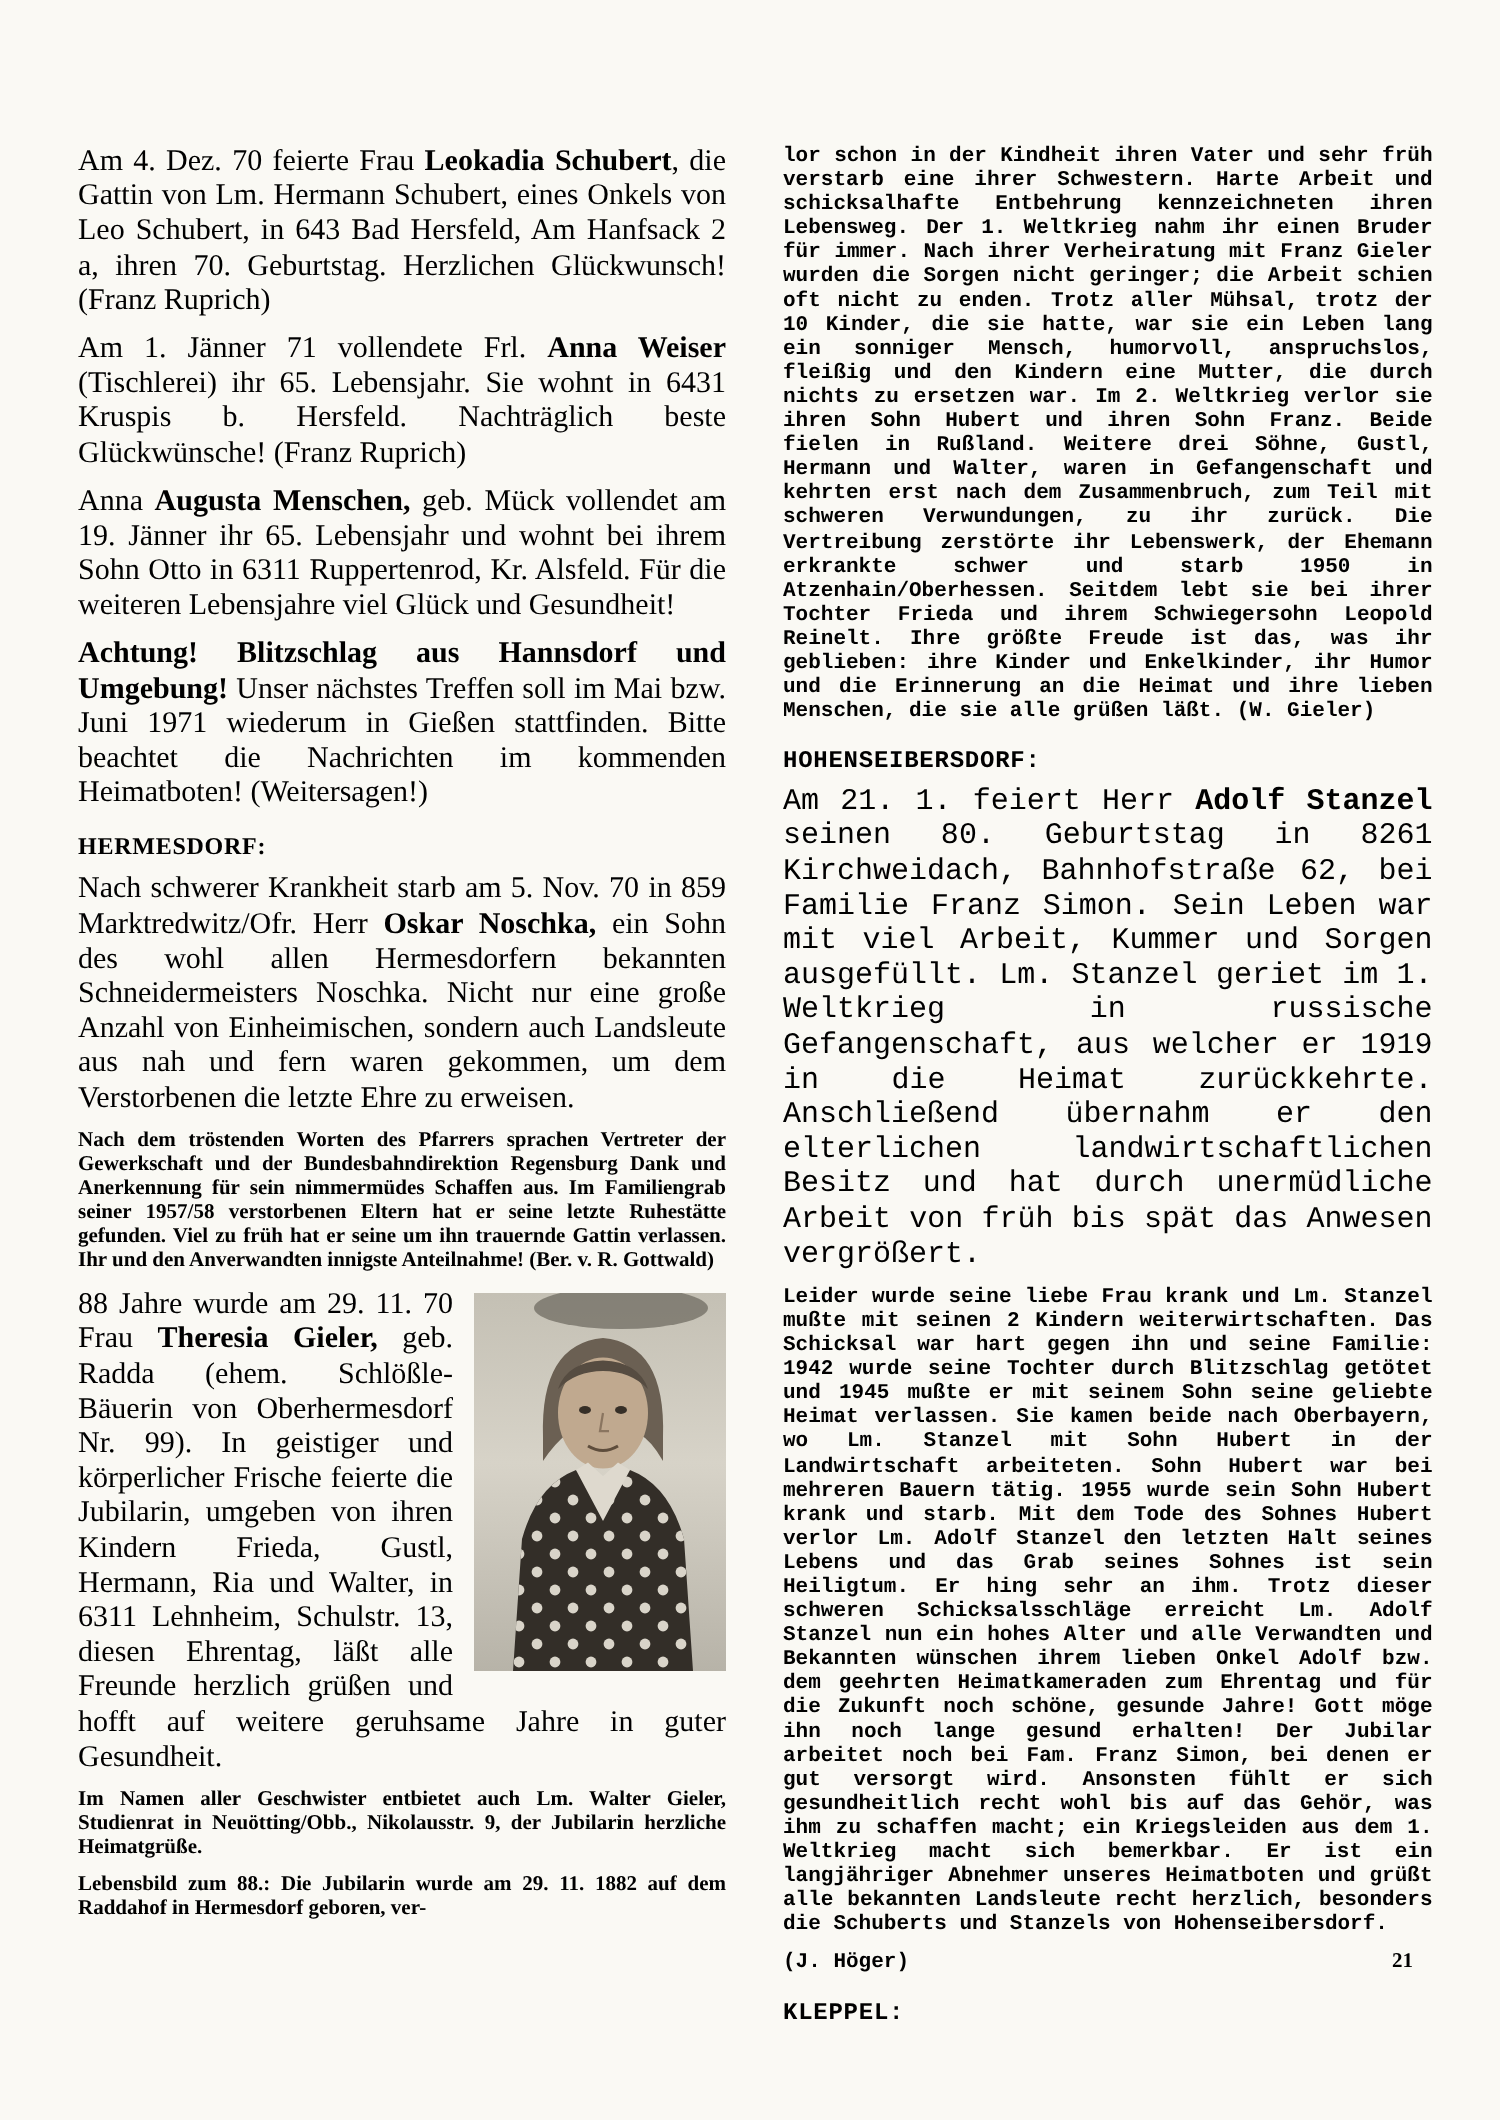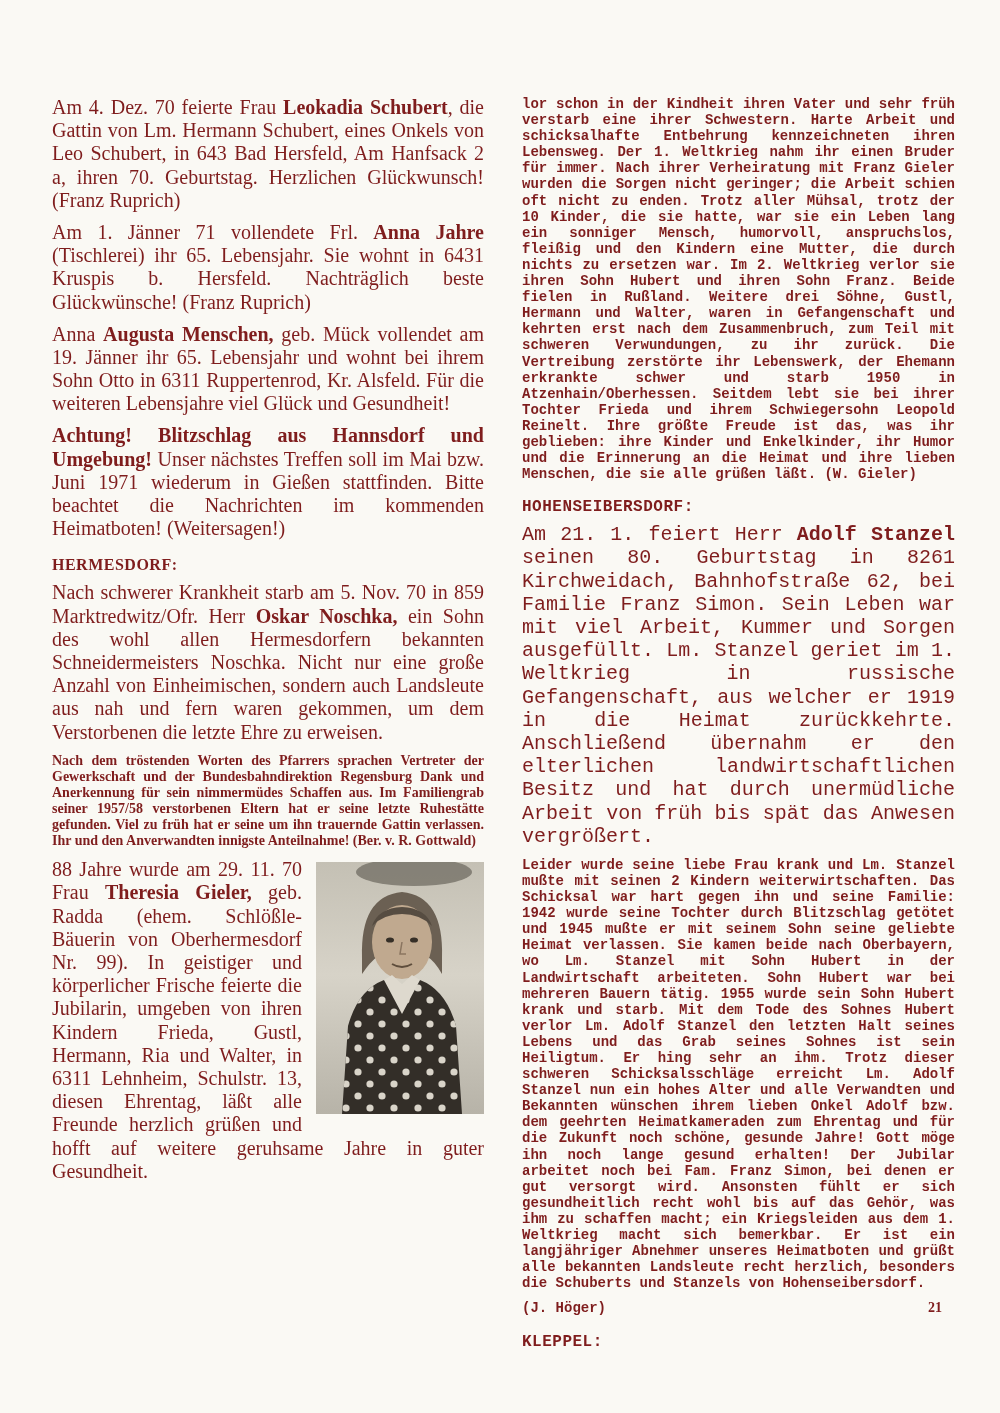--- a/index.html
+++ b/index.html
@@ -6,21 +6,21 @@
     margin: 0;
     padding: 0;
     background: #faf9f4;
   }
   .page {
     position: relative;
     width: 1000px;
     height: 1413px;
     box-sizing: border-box;
     background: #faf9f4;
-    color: #7f1d1d;
+    color: #000000;
     padding: 96px 45px 0 52px;
     overflow: hidden;
     font-family: "Liberation Serif", serif;
   }
   .columns {
     display: flex;
     gap: 38px;
   }
   .col-left { width: 432px; flex: none; }
   .col-right { width: 433px; flex: none; font-family: Liberation Mono, monospace; }
@@ -70,21 +70,21 @@
   }
 </style>
 </head>
 <body>
 
 <div class="page">
   <div class="columns">
 
     <div class="col-left">
       <p class="body"><span>Am 4. Dez. 70 feierte Frau </span><span class="bold">Leokadia Schubert</span><span>, die Gattin von Lm. Hermann Schubert, eines Onkels von Leo Schubert, in 643 Bad Hersfeld, Am Hanfsack 2 a, ihren 70. Geburtstag. Herzlichen Glückwunsch! (Franz Ruprich)</span></p>
-      <p class="body"><span>Am 1. Jänner 71 vollendete Frl. </span><span class="bold">Anna Jahre</span><span> (Tischlerei) ihr 65. Lebensjahr. Sie wohnt in 6431 Kruspis b. Hersfeld. Nachträglich beste Glückwünsche! (Franz Ruprich)</span></p>
+      <p class="body"><span>Am 1. Jänner 71 vollendete Frl. </span><span class="bold">Anna Weiser</span><span> (Tischlerei) ihr 65. Lebensjahr. Sie wohnt in 6431 Kruspis b. Hersfeld. Nachträglich beste Glückwünsche! (Franz Ruprich)</span></p>
       <p class="body"><span>Anna </span><span class="bold">Augusta Menschen,</span><span> geb. Mück vollendet am 19. Jänner ihr 65. Lebensjahr und wohnt bei ihrem Sohn Otto in 6311 Ruppertenrod, Kr. Alsfeld. Für die weiteren Lebensjahre viel Glück und Gesundheit!</span></p>
       <p class="body"><span class="bold">Achtung! Blitzschlag aus Hannsdorf und Umgebung!</span><span> Unser nächstes Treffen soll im Mai bzw. Juni 1971 wiederum in Gießen stattfinden. Bitte beachtet die Nachrichten im kommenden Heimatboten! (Weitersagen!)</span></p>
 
       <h2 class="heading">HERMESDORF:</h2>
       <p class="body"><span>Nach schwerer Krankheit starb am 5. Nov. 70 in 859 Marktredwitz/Ofr. Herr </span><span class="bold">Oskar Noschka,</span><span> ein Sohn des wohl allen Hermesdorfern bekannten Schneidermeisters Noschka. Nicht nur eine große Anzahl von Einheimischen, sondern auch Landsleute aus nah und fern waren gekommen, um dem Verstorbenen die letzte Ehre zu erweisen.</span></p>
       <p class="small"><span>Nach dem tröstenden Worten des Pfarrers sprachen Vertreter der Gewerkschaft und der Bundesbahndirektion Regensburg Dank und Anerkennung für sein nimmermüdes Schaffen aus. Im Familiengrab seiner 1957/58 verstorbenen Eltern hat er seine letzte Ruhestätte gefunden. Viel zu früh hat er seine um ihn trauernde Gattin verlassen. Ihr und den Anverwandten innigste Anteilnahme! (Ber. v. R. Gottwald)</span></p>
 
       <p class="body">
         <span class="photo-wrap">
           <svg viewBox="0 0 168 252" width="168" height="252">
@@ -109,20 +109,22 @@
             <path d="M86 80 L84 92 L90 92" stroke="#8a7560" stroke-width="1.5" fill="none"></path>
             <path d="M76 102 Q86 108 96 102" stroke="#5e4d3c" stroke-width="2" fill="none"></path>
             <path d="M26 252 L32 164 Q42 128 68 118 L86 126 L104 118 Q130 128 140 164 L146 252 Z" fill="#332e28"></path>
             <path d="M26 252 L32 164 Q42 128 68 118 L86 126 L104 118 Q130 128 140 164 L146 252 Z" fill="url(#dots)"></path>
             <path d="M68 118 L86 152 L104 118 L96 113 L86 122 L76 113 Z" fill="#ded9ce"></path>
           </svg>
         </span>
         <span><span>88 Jahre wurde am 29. 11. 70 Frau </span><span class="bold">Theresia Gieler,</span><span> geb. Radda (ehem. Schlößle-Bäuerin von Oberhermesdorf Nr. 99). In geistiger und körperlicher Frische feierte die Jubilarin, umgeben von ihren Kindern Frieda, Gustl, Hermann, Ria und Walter, in 6311 Lehnheim, Schulstr. 13, diesen Ehrentag, läßt alle Freunde herzlich grüßen und hofft auf weitere geruhsame Jahre in guter Gesundheit.</span></span>
       </p>
 
+      <p class="small"><span>Im Namen aller Geschwister entbietet auch Lm. Walter Gieler, Studienrat in Neuötting/Obb., Nikolausstr. 9, der Jubilarin herzliche Heimatgrüße.</span></p>
+      <p class="small"><span class="bold">Lebensbild zum 88.:</span><span> Die Jubilarin wurde am 29. 11. 1882 auf dem Raddahof in Hermesdorf geboren, ver-</span></p>
     </div>
 
     <div class="col-right">
       <p class="small"><span>lor schon in der Kindheit ihren Vater und sehr früh verstarb eine ihrer Schwestern. Harte Arbeit und schicksalhafte Entbehrung kennzeichneten ihren Lebensweg. Der 1. Weltkrieg nahm ihr einen Bruder für immer. Nach ihrer Verheiratung mit Franz Gieler wurden die Sorgen nicht geringer; die Arbeit schien oft nicht zu enden. Trotz aller Mühsal, trotz der 10 Kinder, die sie hatte, war sie ein Leben lang ein sonniger Mensch, humorvoll, anspruchslos, fleißig und den Kindern eine Mutter, die durch nichts zu ersetzen war. Im 2. Weltkrieg verlor sie ihren Sohn Hubert und ihren Sohn Franz. Beide fielen in Rußland. Weitere drei Söhne, Gustl, Hermann und Walter, waren in Gefangenschaft und kehrten erst nach dem Zusammenbruch, zum Teil mit schweren Verwundungen, zu ihr zurück. Die Vertreibung zerstörte ihr Lebenswerk, der Ehemann erkrankte schwer und starb 1950 in Atzenhain/Oberhessen. Seitdem lebt sie bei ihrer Tochter Frieda und ihrem Schwiegersohn Leopold Reinelt. Ihre größte Freude ist das, was ihr geblieben: ihre Kinder und Enkelkinder, ihr Humor und die Erinnerung an die Heimat und ihre lieben Menschen, die sie alle grüßen läßt. (W. Gieler)</span></p>
 
       <h2 class="heading">HOHENSEIBERSDORF:</h2>
       <p class="body"><span>Am 21. 1. feiert Herr </span><span class="bold">Adolf Stanzel</span><span> seinen 80. Geburtstag in 8261 Kirchweidach, Bahnhofstraße 62, bei Familie Franz Simon. Sein Leben war mit viel Arbeit, Kummer und Sorgen ausgefüllt. Lm. Stanzel geriet im 1. Weltkrieg in russische Gefangenschaft, aus welcher er 1919 in die Heimat zurückkehrte. Anschließend übernahm er den elterlichen landwirtschaftlichen Besitz und hat durch unermüdliche Arbeit von früh bis spät das Anwesen vergrößert.</span></p>
       <p class="small"><span>Leider wurde seine liebe Frau krank und Lm. Stanzel mußte mit seinen 2 Kindern weiterwirtschaften. Das Schicksal war hart gegen ihn und seine Familie: 1942 wurde seine Tochter durch Blitzschlag getötet und 1945 mußte er mit seinem Sohn seine geliebte Heimat verlassen. Sie kamen beide nach Oberbayern, wo Lm. Stanzel mit Sohn Hubert in der Landwirtschaft arbeiteten. Sohn Hubert war bei mehreren Bauern tätig. 1955 wurde sein Sohn Hubert krank und starb. Mit dem Tode des Sohnes Hubert verlor Lm. Adolf Stanzel den letzten Halt seines Lebens und das Grab seines Sohnes ist sein Heiligtum. Er hing sehr an ihm. Trotz dieser schweren Schicksalsschläge erreicht Lm. Adolf Stanzel nun ein hohes Alter und alle Verwandten und Bekannten wünschen ihrem lieben Onkel Adolf bzw. dem geehrten Heimatkameraden zum Ehrentag und für die Zukunft noch schöne, gesunde Jahre! Gott möge ihn noch lange gesund erhalten! Der Jubilar arbeitet noch bei Fam. Franz Simon, bei denen er gut versorgt wird. Ansonsten fühlt er sich gesundheitlich recht wohl bis auf das Gehör, was ihm zu schaffen macht; ein Kriegsleiden aus dem 1. Weltkrieg macht sich bemerkbar. Er ist ein langjähriger Abnehmer unseres Heimatboten und grüßt alle bekannten Landsleute recht herzlich, besonders die Schuberts und Stanzels von Hohenseibersdorf.</span></p>
       <p class="small byline">(J. Höger)</p>
 

